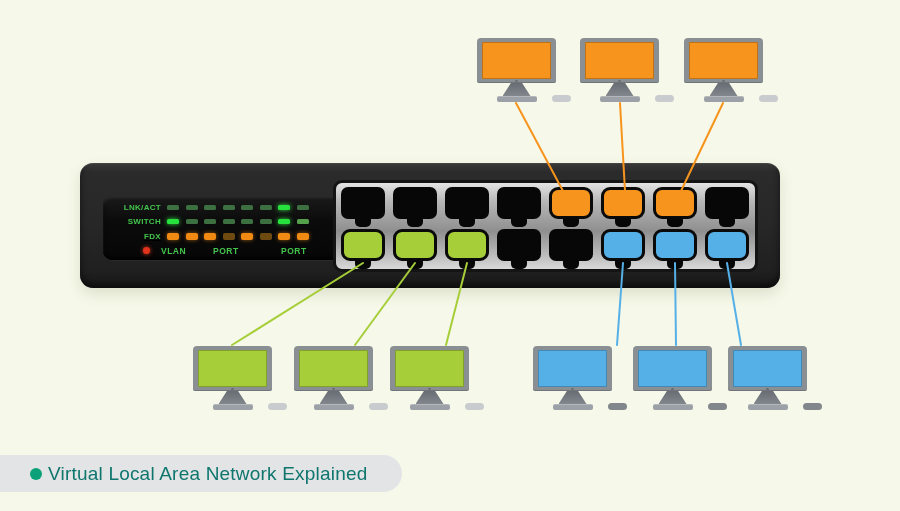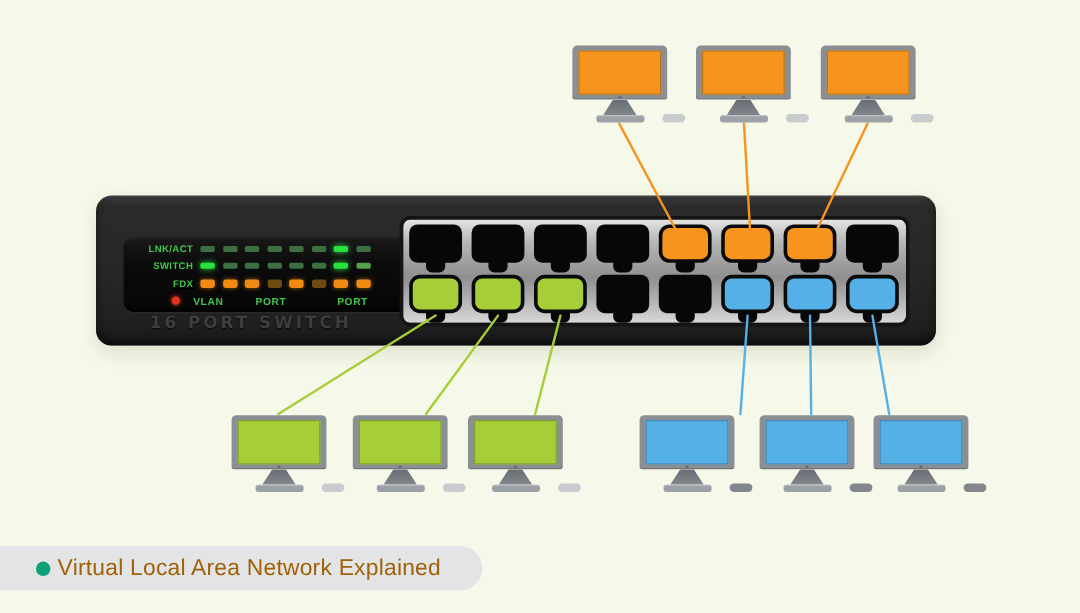--- a/index.html
+++ b/index.html
@@ -116,21 +116,20 @@
             </div>
           </div>
         </div>
       <span class="power-led" style="background: rgb(226, 51, 28);"></span>
       <div>
           <div class="bottom-label" style="left: 58px; color: rgb(67, 197, 77);">VLAN</div>
           <div class="bottom-label" style="left: 110px; color: rgb(67, 197, 77);">PORT</div>
           <div class="bottom-label" style="left: 178px; color: rgb(67, 197, 77);">PORT</div>
         </div>
     </div>
-    <div id="switch-label">16 PORT SWITCH</div>
     <div id="port-panel">
       <div>
           <div class="port" style="left: 5px; top: 4px;">
             <div class="port-body"></div>
             <div class="port-tab"></div>
           </div>
           <div class="port" style="left: 57px; top: 4px;">
             <div class="port-body"></div>
             <div class="port-tab"></div>
           </div>
@@ -285,16 +284,16 @@
           <div class="m-dot"></div>
         </div>
         <div class="m-neck"></div>
         <div class="m-base"></div>
         <div class="m-mouse" style="background: rgb(130, 135, 140);"></div>
       </div>
     </div>
 
   <div id="caption" style="background: rgb(227, 228, 230);">
     <span id="caption-dot" style="background: rgb(12, 161, 120);"></span>
-    <span id="caption-text" style="color: #a16207;">Virtual Local Area Network Explained</span>
+    <span id="caption-text" style="color: #0f766e;">Virtual Local Area Network Explained</span>
   </div>
 
 </div>
 
 </body></html>

